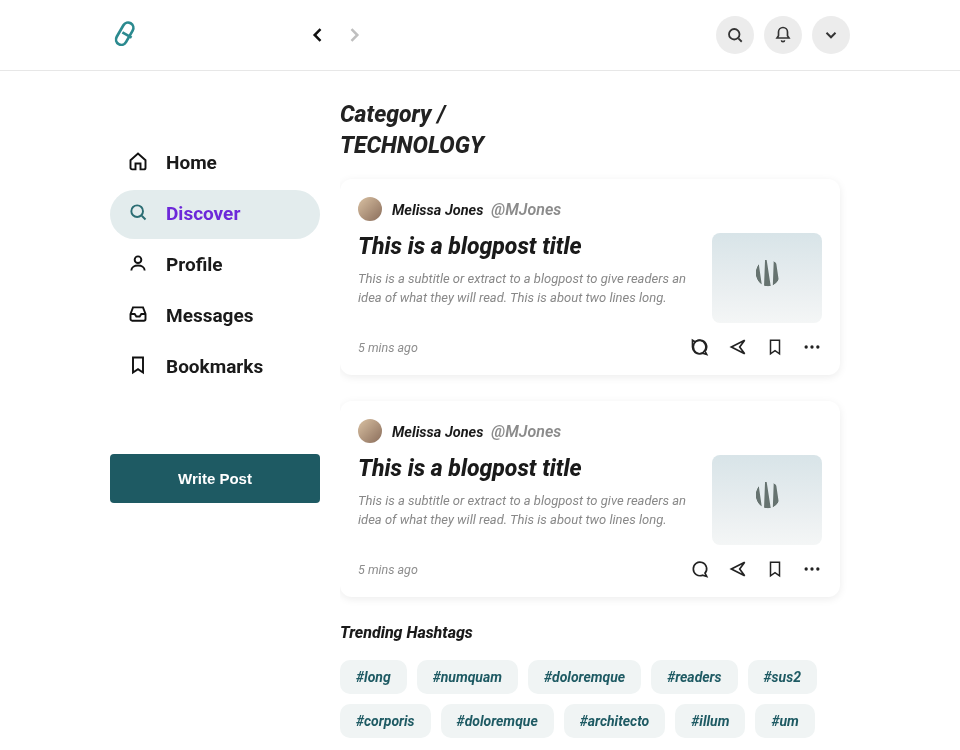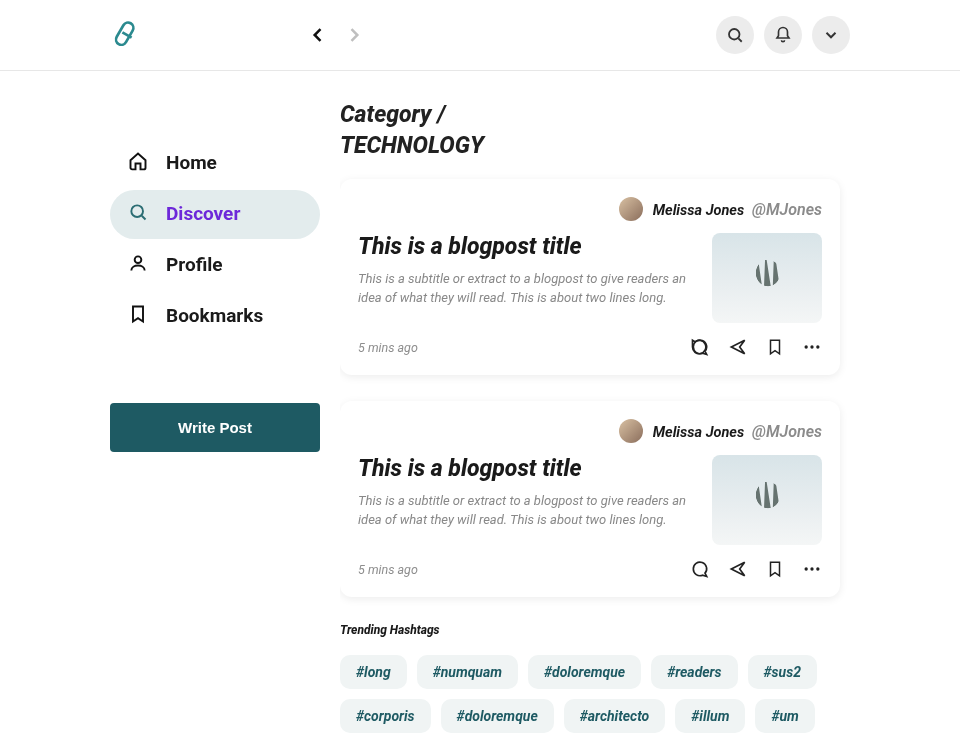--- a/index.html
+++ b/index.html
@@ -77,21 +77,21 @@
     line-height: 1.35; margin-bottom: 18px;
   }
   .card {
     background: #fff;
     border-radius: 12px;
     box-shadow: 0 2px 8px rgba(0,0,0,0.08);
     padding: 18px;
     margin-bottom: 26px;
     position: relative;
   }
-  .post-head { display: flex; align-items: center; gap: 10px; margin-bottom: 12px; justify-content: flex-end; }
+  .post-head { display: flex; align-items: center; gap: 10px; margin-bottom: 12px; }
   .avatar {
     width: 24px; height: 24px; border-radius: 50%;
     background: linear-gradient(135deg,#d9c1a3,#8a6d5b);
     flex-shrink: 0;
   }
   .author { font-weight: 700; font-size: 14.5px; }
   .handle { color: #8b8b8b; font-weight: 600; margin-left: 4px; }
   .post-body { display: flex; gap: 18px; }
   .post-text { flex: 1; }
   .post-title { font-weight: 800; font-size: 23px; margin-bottom: 10px; }
@@ -105,21 +105,21 @@
     content:""; position:absolute; left:34px; top:16px; width:44px; height:48px;
     background: radial-gradient(ellipse at center, #3c4b46 0%, #3c4b46 38%, transparent 40%);
     clip-path: polygon(20% 100%,24% 0,40% 100%,44% 5%,60% 100%,64% 0,80% 100%);
     opacity:0.75;
   }
   .post-foot { display: flex; align-items: center; margin-top: 14px; }
   .timestamp { font-size: 12.5px; color: #8d8d8d; }
   .post-actions { margin-left: auto; display: flex; gap: 18px; }
   .action { cursor: pointer; display:flex; }
 
-  .section-title { font-size: 12px; font-weight: 800; margin: 6px 0 18px 0; }
+  .section-title { font-size: 16px; font-weight: 800; margin: 6px 0 18px 0; }
   .tags { display: flex; flex-wrap: wrap; gap: 10px; margin-bottom: 28px; }
   .tag {
     background: #f0f4f4;
     color: #1e5a63;
     font-weight: 700;
     font-size: 14px;
     padding: 9px 16px;
     border-radius: 10px;
     cursor: pointer;
   }
@@ -182,20 +182,27 @@
             <line x1="16.5" y1="16.5" x2="21" y2="21"></line>
           </svg></span>
       <span>Discover</span>
     </div>
     <div class="nav-item">
       <span><svg width="20" height="20" viewBox="0 0 24 24" fill="none" stroke="#111" stroke-width="2.3">
             <circle cx="12" cy="8" r="4"></circle>
             <path d="M4 21c0-4 4-6 8-6s8 2 8 6"></path>
           </svg></span>
       <span>Profile</span>
+    </div>
+    <div class="nav-item">
+      <span><svg width="20" height="20" viewBox="0 0 24 24" fill="none" stroke="#111" stroke-width="2.3">
+            <path d="M3 12l3-8h12l3 8v6a2 2 0 0 1-2 2H5a2 2 0 0 1-2-2v-6z"></path>
+            <path d="M3 12h5l2 3h4l2-3h5"></path>
+          </svg></span>
+      <span>Messages</span>
     </div>
     <div class="nav-item">
       <span><svg width="20" height="20" viewBox="0 0 24 24" fill="none" stroke="#111" stroke-width="2.3">
             <path d="M6 3h12v18l-6-4-6 4V3z"></path>
           </svg></span>
       <span>Bookmarks</span>
     </div>
     <button class="write-btn">Write Post</button>
   </div>
 

